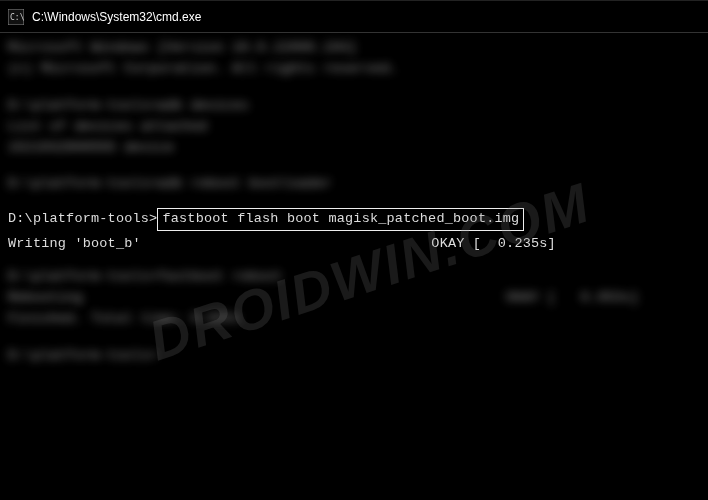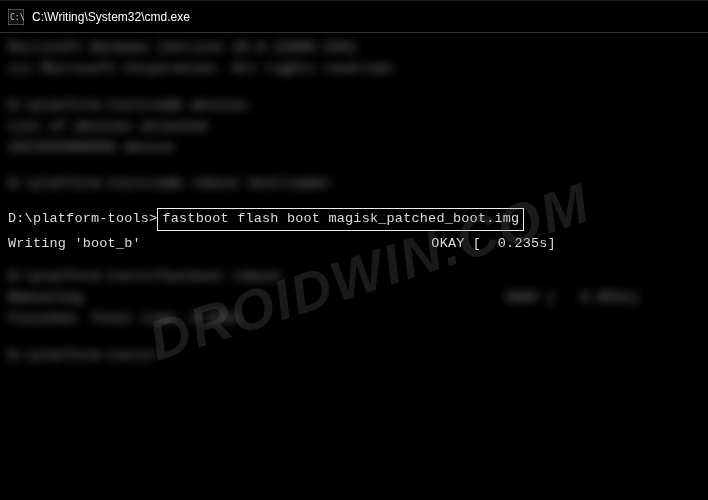--- a/index.html
+++ b/index.html
@@ -80,21 +80,21 @@
 </head>
 <body>
 
 <div class="titlebar">
   <span class="titlebar-icon">
     <svg width="16" height="16" viewBox="0 0 16 16">
       <rect x="0" y="0" width="16" height="16" fill="#111" stroke="#888" stroke-width="1"></rect>
       <text x="2" y="11" font-size="8" fill="#ccc" font-family="monospace">C:\</text>
     </svg>
   </span>
-  <span>C:\Writing\System32\cmd.exe</span>
+  <span>C:\Windows\System32\cmd.exe</span>
 </div>
 
 <div class="console">
 
   <div class="blurred">Microsoft Windows [Version 10.0.22000.194]</div>
   <div class="blurred">(c) Microsoft Corporation. All rights reserved.</div>
 
   <div class="spacer"></div>
 
   <div class="blurred">D:\platform-tools&gt;adb devices</div>

